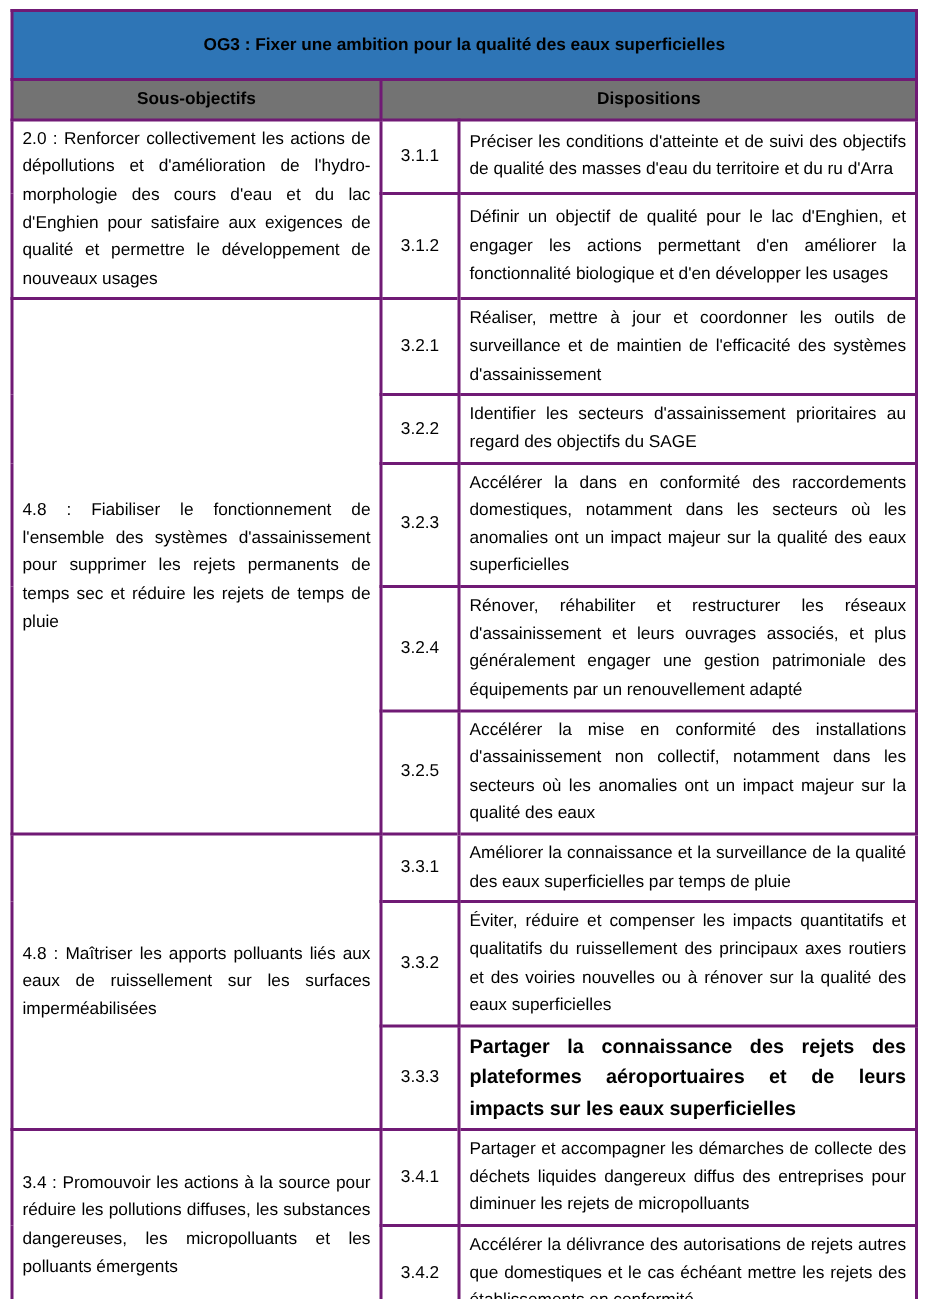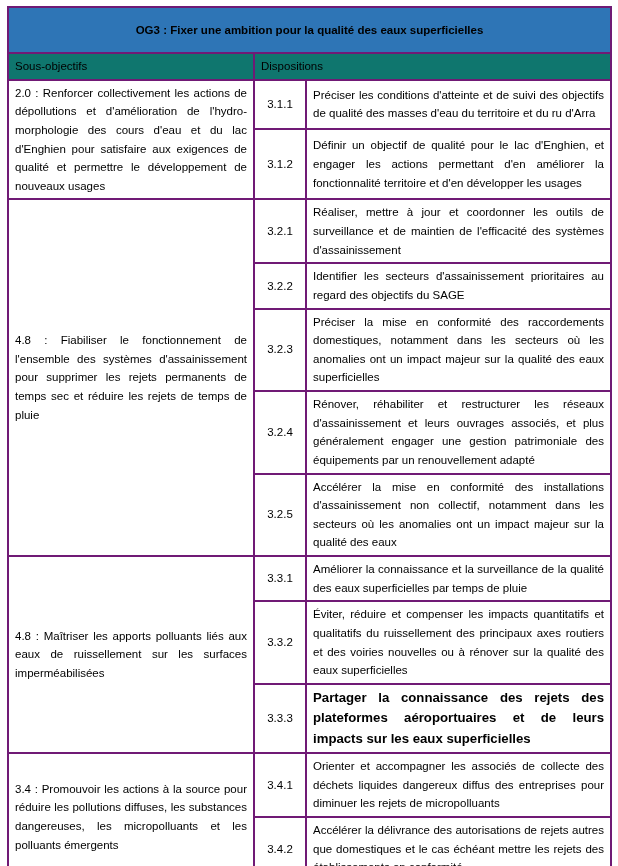--- a/index.html
+++ b/index.html
@@ -25,22 +25,23 @@
   .title-row td{
     background:#2E75B6;
     border:2px solid #000;
     text-align:center;
     font-weight:bold;
     font-size:12.5px;
     height:38px;
     padding:2px 6px;
   }
   .head-row td{
-    background:#0f766e;
-    font-weight:normal;
+    background:#737373;
+    text-align:center;
+    font-weight:bold;
     font-size:12px;
     height:18px;
     padding:2px 6px;
     border-left:2px solid #000;
     border-right:2px solid #000;
   }
   td.obj{
     text-align:justify;
     border-left:2px solid #000;
   }
@@ -81,35 +82,35 @@
     <td colspan="2">Dispositions</td>
   </tr>
 
   <tr>
     <td class="obj" rowspan="2">2.0 : Renforcer collectivement les actions de dépollutions et d'amélioration de l'hydro-morphologie des cours d'eau et du lac d'Enghien pour satisfaire aux exigences de qualité et permettre le développement de nouveaux usages</td>
     <td class="code">3.1.1</td>
     <td class="disp">Préciser les conditions d'atteinte et de suivi des objectifs de qualité des masses d'eau du territoire et du ru d'Arra</td>
   </tr>
   <tr class="grp-end">
     <td class="code">3.1.2</td>
-    <td class="disp">Définir un objectif de qualité pour le lac d'Enghien, et engager les actions permettant d'en améliorer la fonctionnalité territoire et d'en développer les usages</td>
+    <td class="disp">Définir un objectif de qualité pour le lac d'Enghien, et engager les actions permettant d'en améliorer la fonctionnalité biologique et d'en développer les usages</td>
   </tr>
 
   <tr>
     <td class="obj" rowspan="5">4.8 : Fiabiliser le fonctionnement de l'ensemble des systèmes d'assainissement pour supprimer les rejets permanents de temps sec et réduire les rejets de temps de pluie</td>
     <td class="code">3.2.1</td>
     <td class="disp">Réaliser, mettre à jour et coordonner les outils de surveillance et de maintien de l'efficacité des systèmes d'assainissement</td>
   </tr>
   <tr>
     <td class="code">3.2.2</td>
     <td class="disp">Identifier les secteurs d'assainissement prioritaires au regard des objectifs du SAGE</td>
   </tr>
   <tr>
     <td class="code">3.2.3</td>
-    <td class="disp">Préciser la mise en conformité des raccordements domestiques, notamment dans les secteurs où les anomalies ont un impact majeur sur la qualité des eaux superficielles</td>
+    <td class="disp">Accélérer la dans en conformité des raccordements domestiques, notamment dans les secteurs où les anomalies ont un impact majeur sur la qualité des eaux superficielles</td>
   </tr>
   <tr>
     <td class="code">3.2.4</td>
     <td class="disp">Rénover, réhabiliter et restructurer les réseaux d'assainissement et leurs ouvrages associés, et plus généralement engager une gestion patrimoniale des équipements par un renouvellement adapté</td>
   </tr>
   <tr class="grp-end">
     <td class="code">3.2.5</td>
     <td class="disp">Accélérer la mise en conformité des installations d'assainissement non collectif, notamment dans les secteurs où les anomalies ont un impact majeur sur la qualité des eaux</td>
   </tr>
 
@@ -123,20 +124,20 @@
     <td class="disp">Éviter, réduire et compenser les impacts quantitatifs et qualitatifs du ruissellement des principaux axes routiers et des voiries nouvelles ou à rénover sur la qualité des eaux superficielles</td>
   </tr>
   <tr class="grp-end">
     <td class="code">3.3.3</td>
     <td class="disp lg">Partager la connaissance des rejets des plateformes aéroportuaires et de leurs impacts sur les eaux superficielles</td>
   </tr>
 
   <tr>
     <td class="obj" rowspan="2">3.4 : Promouvoir les actions à la source pour réduire les pollutions diffuses, les substances dangereuses, les micropolluants et les polluants émergents</td>
     <td class="code">3.4.1</td>
-    <td class="disp">Orienter et accompagner les associés de collecte des déchets liquides dangereux diffus des entreprises pour diminuer les rejets de micropolluants</td>
+    <td class="disp">Partager et accompagner les démarches de collecte des déchets liquides dangereux diffus des entreprises pour diminuer les rejets de micropolluants</td>
   </tr>
   <tr class="grp-end">
     <td class="code">3.4.2</td>
     <td class="disp">Accélérer la délivrance des autorisations de rejets autres que domestiques et le cas échéant mettre les rejets des établissements en conformité</td>
   </tr>
 </tbody>
   </table>
 
 </body></html>

